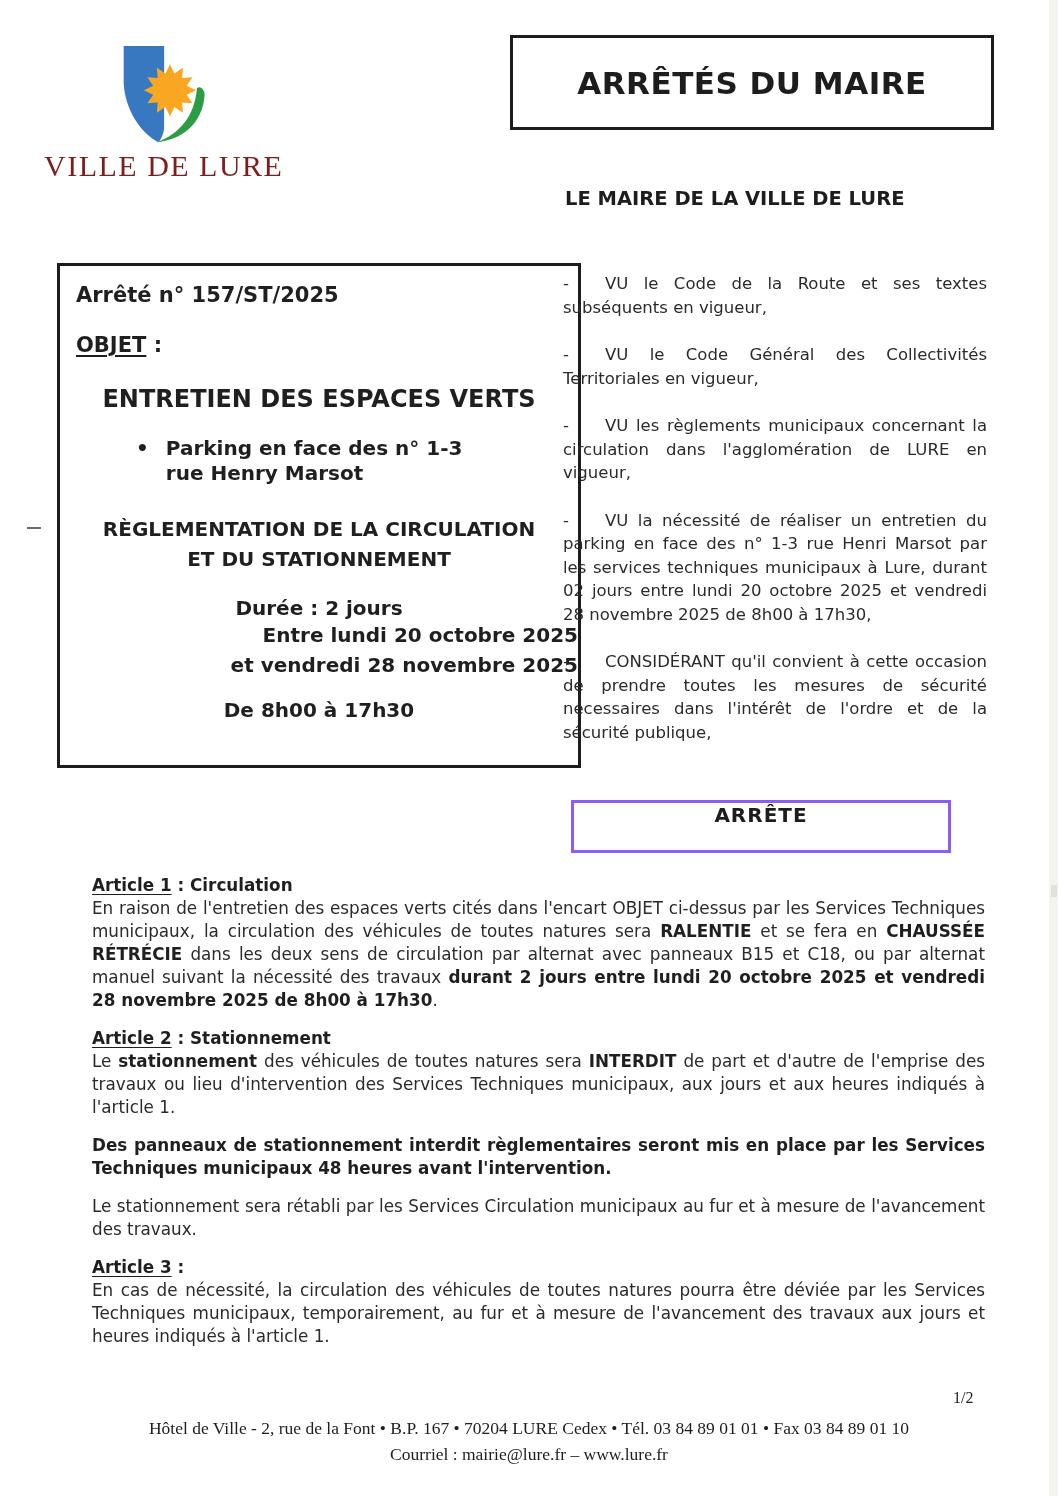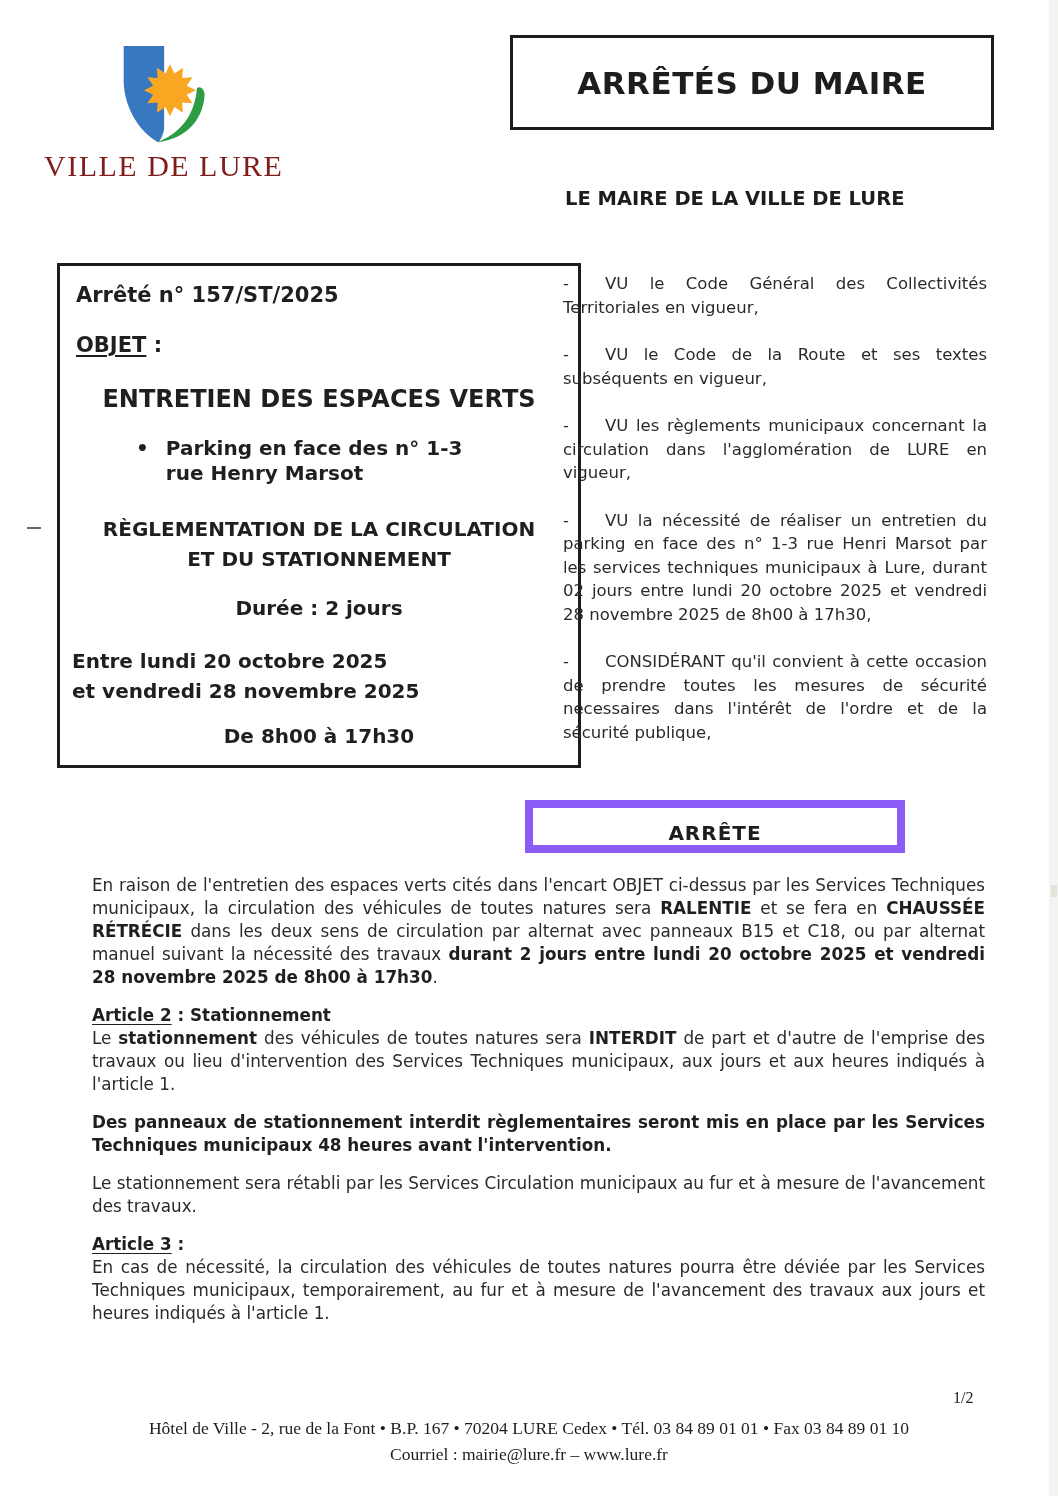--- a/index.html
+++ b/index.html
@@ -30,34 +30,34 @@
     position:absolute; left:57px; top:263px; width:524px; height:505px;
     border:3px solid #1d1d1d; box-sizing:border-box; font-weight:bold; color:#1f1f1f;
   }
   .db-number { margin:16px 0 0 16px; font-size:21px; line-height:26px; }
   .db-objet  { margin:24px 0 0 16px; font-size:21px; line-height:26px; }
   .db-subject{ margin-top:29px; text-align:center; font-size:24px; line-height:24px; }
   .db-bullet { margin:25px 0 0 76px; width:340px; display:flex; font-size:20px; line-height:25px; }
   .db-bullet .dot { margin-right:17px; }
   .db-reg    { margin-top:28px; text-align:center; font-size:20px; line-height:30px; }
   .db-duration { margin-top:22px; text-align:center; font-size:20px; line-height:24px; }
-  .db-dates  { margin-top:26px; text-align:left; font-size:20px; line-height:30px;padding-left:12px; }
+  .db-dates  { text-align:right; font-size:20px; line-height:30px;padding-left:12px; }
   .db-hours  { margin-top:18px; text-align:center; font-size:20px; line-height:24px; }
   
   .recitals {
     position:absolute; left:563px; top:272px; width:424px;
     font-size:16.5px; line-height:23.5px; text-align:justify; color:#2a2a2a;
   }
   .recitals p { margin:0 0 24px 0; }
   .gap { display:inline-block; width:36px; }
   
   .arrete-box {
-    position:absolute; left:525px; top:800px; width:380px; height:53px;
-    border:8px solid #8b5cf6; box-sizing:border-box;
-    display:flex; align-items:flex-end; justify-content:center;
+    position:absolute; left:571px; top:800px; width:380px; height:53px;
+    border:3px solid #8b5cf6; box-sizing:border-box;
+    display:flex; align-items:flex-start; justify-content:center;
   }
   .arrete-box .t { font-size:20px; font-weight:bold; letter-spacing:1px; color:#1d1d1d; }
   
   .articles {
     position:absolute; left:92px; top:874px; width:893px;
     font-size:16.8px; line-height:23px; text-align:justify; color:#2a2a2a;
   }
   .articles p { margin:0; }
   .art-heading { font-weight:bold; color:#1f1f1f; }
   .u { text-decoration:underline; text-underline-offset:3px; }
@@ -110,33 +110,34 @@
     </div>
     <div class="db-duration">Durée : 2 jours</div>
     <div class="db-dates">
       <div>Entre lundi 20 octobre 2025</div>
       <div>et vendredi 28 novembre 2025</div>
     </div>
     <div class="db-hours">De 8h00 à 17h30</div>
   </div>
 
   <div class="recitals">
+    <p><span>-</span><span class="gap"></span><span>VU le Code de la Route et ses textes subséquents en vigueur,</span></p>
     <p><span>-</span><span class="gap"></span><span>VU le Code Général des Collectivités Territoriales en vigueur,</span></p>
-    <p><span>-</span><span class="gap"></span><span>VU le Code de la Route et ses textes subséquents en vigueur,</span></p>
     <p><span>-</span><span class="gap"></span><span>VU les règlements municipaux concernant la circulation dans l'agglomération de LURE en vigueur,</span></p>
     <p><span>-</span><span class="gap"></span><span>VU la nécessité de réaliser un entretien du parking en face des n° 1-3 rue Henri Marsot par les services techniques municipaux à Lure, durant 02 jours entre lundi 20 octobre 2025 et vendredi 28 novembre 2025 de 8h00 à 17h30,</span></p>
     <p><span>-</span><span class="gap"></span><span>CONSIDÉRANT qu'il convient à cette occasion de prendre toutes les mesures de sécurité nécessaires dans l'intérêt de l'ordre et de la sécurité publique,</span></p>
   </div>
 
   <div class="arrete-box">
     <span class="t">ARRÊTE</span>
   </div>
 
   <div class="articles">
 
+    <p class="art-heading"><span class="u">Article 1</span><span> : Circulation</span></p>
     <p><span>En raison de l'entretien des espaces verts cités dans l'encart OBJET ci-dessus par les Services Techniques municipaux, la circulation des véhicules de toutes natures sera </span><b>RALENTIE</b><span> et se fera en </span><b>CHAUSSÉE RÉTRÉCIE</b><span> dans les deux sens de circulation par alternat avec panneaux B15 et C18, ou par alternat manuel suivant la nécessité des travaux </span><b>durant 2 jours entre lundi 20 octobre 2025 et vendredi 28 novembre 2025 de 8h00 à 17h30</b><span>.</span></p>
 
     <p class="art-heading mt"><span class="u">Article 2</span><span> : Stationnement</span></p>
     <p><span>Le </span><b>stationnement</b><span> des véhicules de toutes natures sera </span><b>INTERDIT</b><span> de part et d'autre de l'emprise des travaux ou lieu d'intervention des Services Techniques municipaux, aux jours et aux heures indiqués à l'article 1.</span></p>
 
     <p class="mt"><b>Des panneaux de stationnement interdit règlementaires seront mis en place par les Services Techniques municipaux 48 heures avant l'intervention.</b></p>
 
     <p class="mt">Le stationnement sera rétabli par les Services Circulation municipaux au fur et à mesure de l'avancement des travaux.</p>
 
     <p class="art-heading mt"><span class="u">Article 3</span><span> :</span></p>

